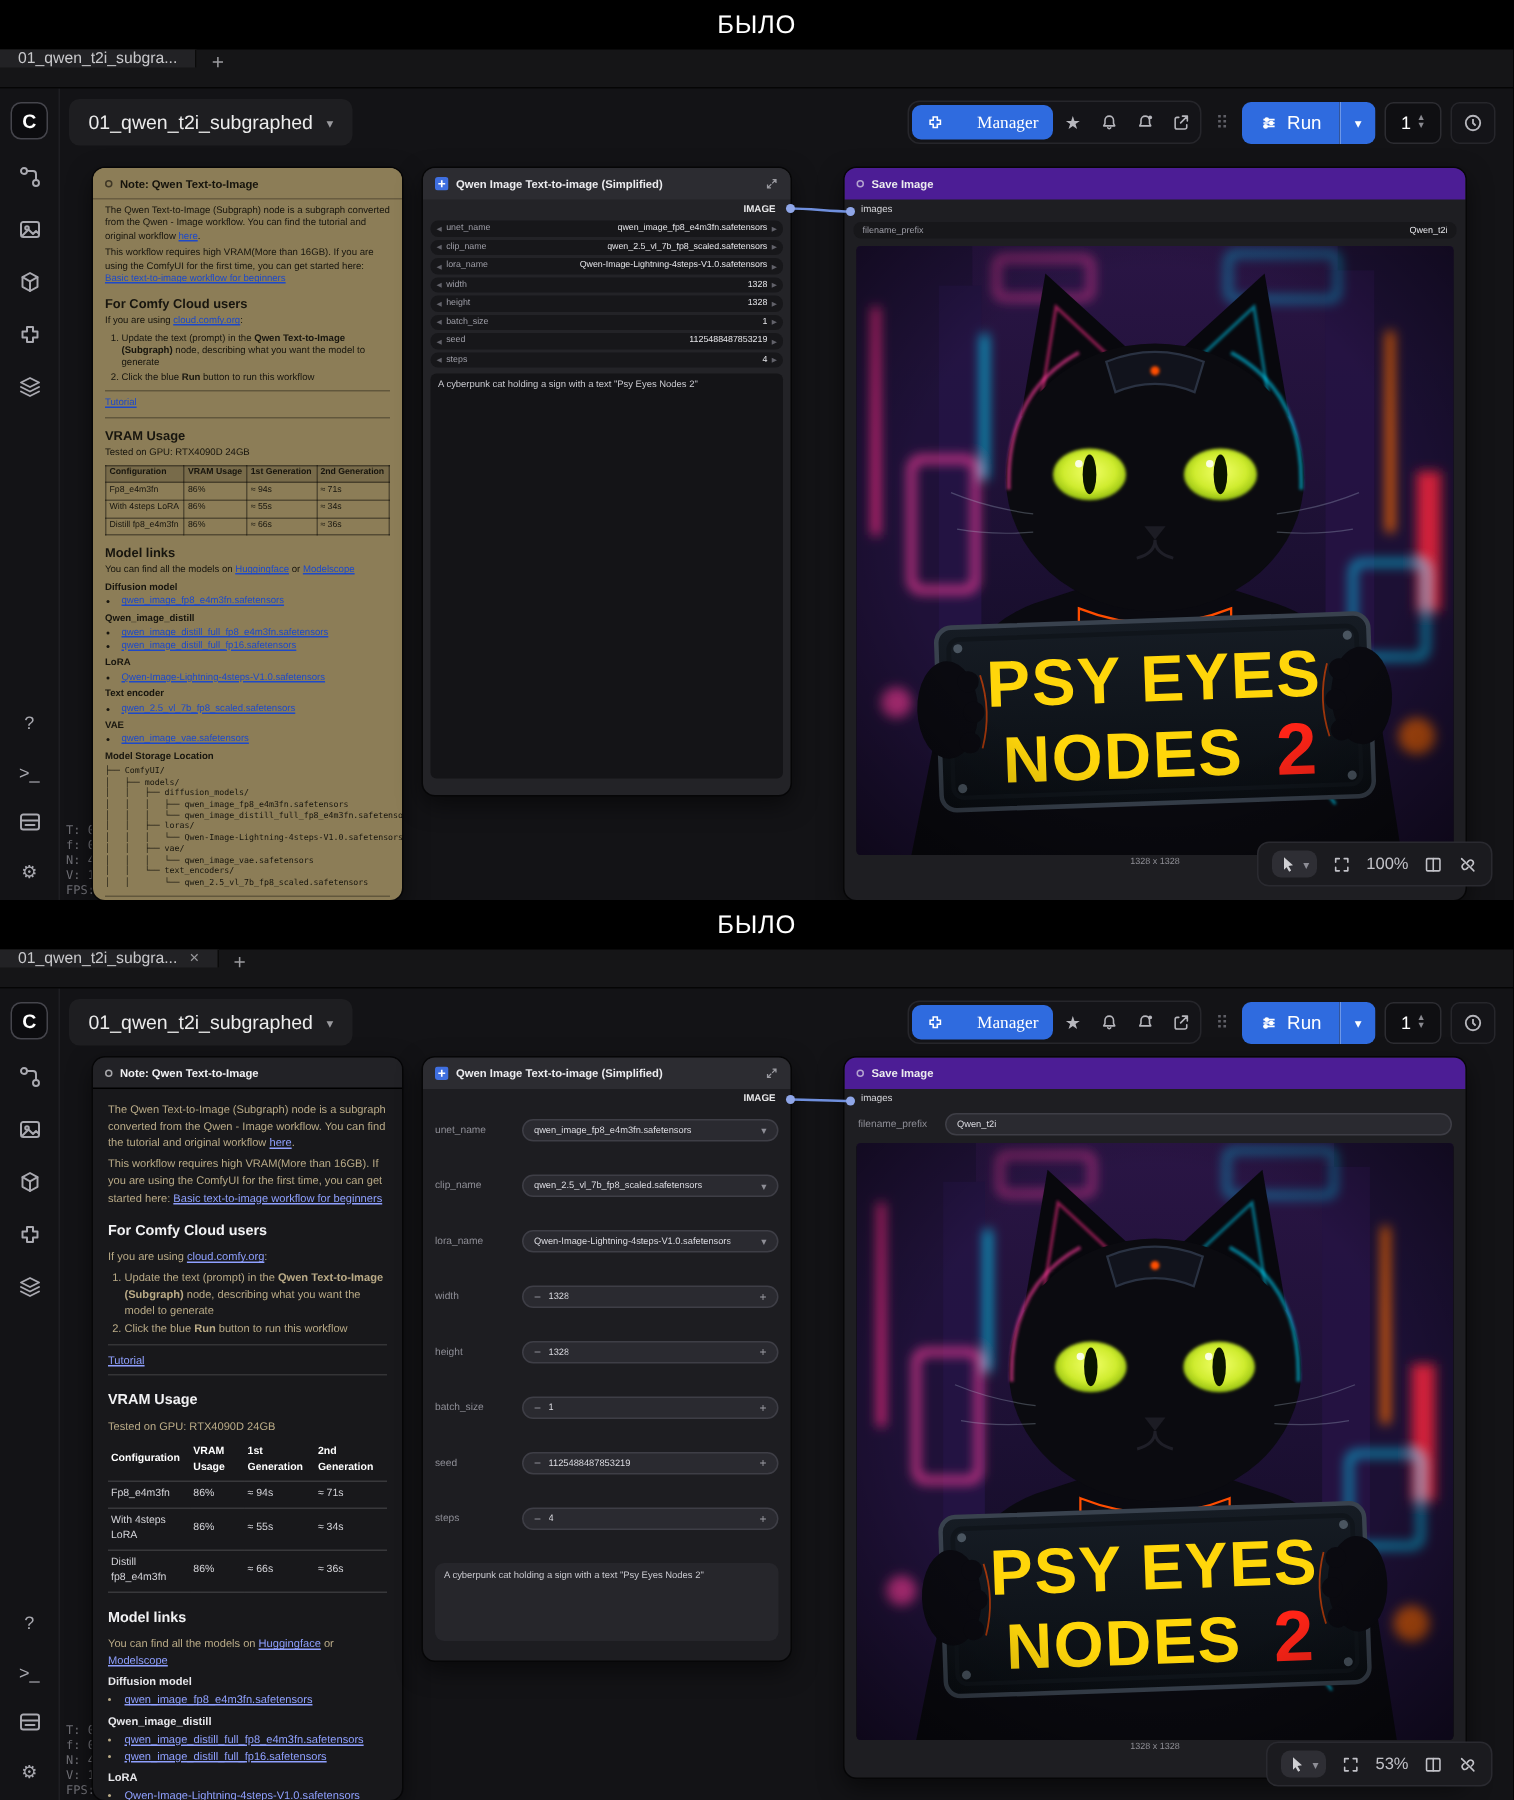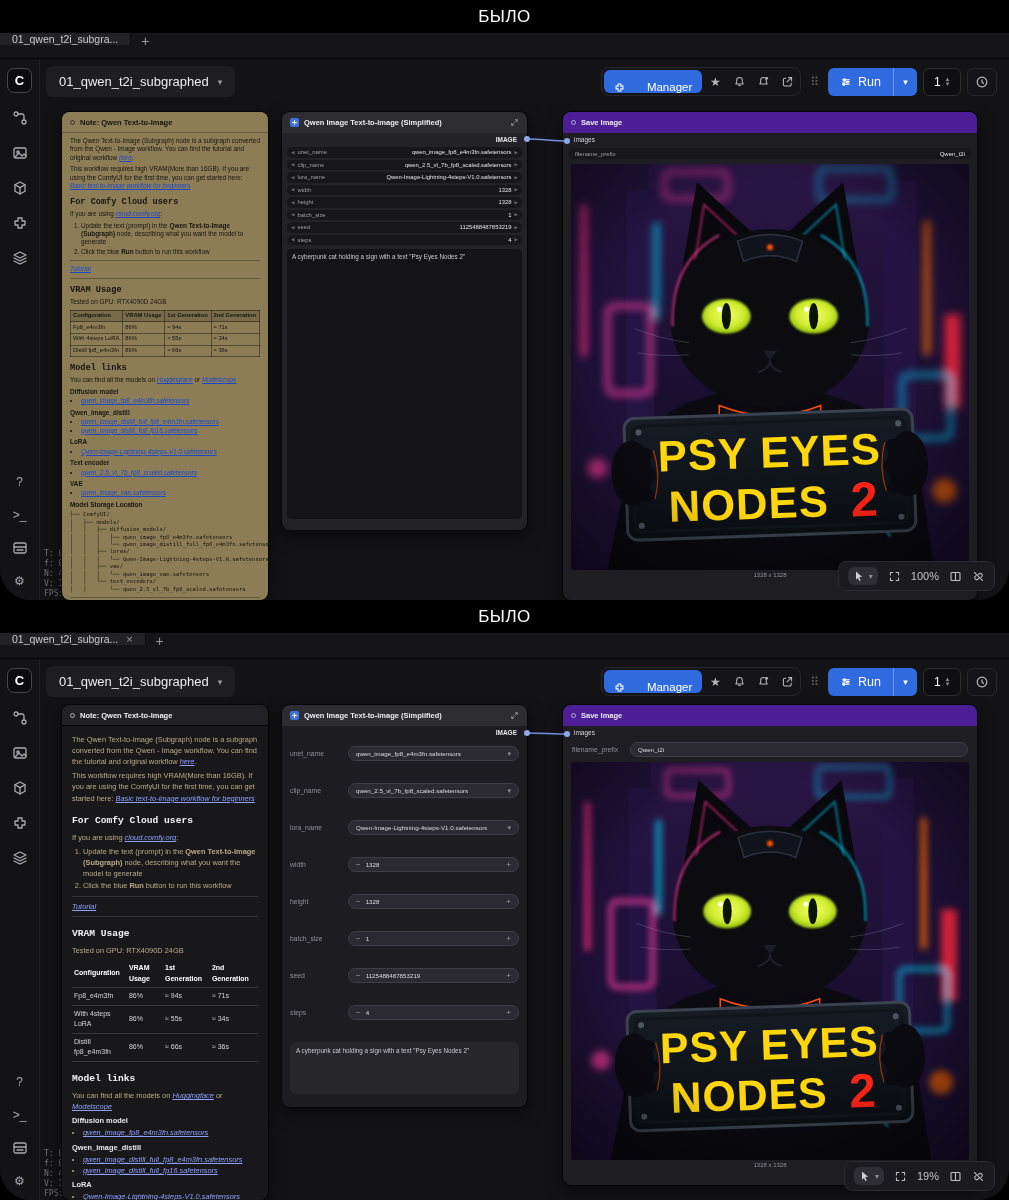--- a/index.html
+++ b/index.html
@@ -1,18 +1,18 @@
 <!DOCTYPE html>
 <html><head>
 <meta charset="utf-8">
 <style>
   * { margin:0; padding:0; box-sizing:border-box; }
   html,body { width:1009px; height:1200px; background:#000; font-family:"Liberation Sans",sans-serif; overflow:hidden; }
   .screen { position:relative; width:1009px; height:1200px; }
-  .half { position:absolute; left:0; width:1009px; height:600px; overflow:hidden;border-radius:31px; }
+  .half { position:absolute; left:0; width:1009px; height:600px; overflow:hidden; }
   #s0 { top:0; } #s1 { top:600px; }
 
   .banner { height:33px; background:#000; color:#fff; display:flex; align-items:center; justify-content:center; font-size:17px; letter-spacing:.5px; }
   .tabbar { height:26px; background:#151517; display:flex; align-items:flex-start; border-bottom:1px solid #050505; }
   .tab { display:flex; align-items:center; gap:8px; background:#222225; color:#c9c9cc; font-size:10.5px; padding:0 12px; border-right:1px solid #0a0a0a; }
   .tab-close { color:#9a9a9e; font-size:11px; cursor:default; }
   .tab-add { width:28px; display:flex; align-items:center; justify-content:center; color:#9a9a9e; font-size:14px; }
 
   .canvas { position:relative; height:541px; background:#131316; overflow:hidden; }
 
@@ -21,21 +21,21 @@
   .side-icons { display:flex; flex-direction:column; gap:17px; align-items:center; }
   .side-bottom { margin-top:auto; display:flex; flex-direction:column; gap:15px; align-items:center; }
   .sicon { width:18px; height:18px; display:flex; align-items:center; justify-content:center; color:#a9a9b0; font-size:12px; }
   .sicon svg { stroke:#a9a9b0; fill:none; stroke-width:1.3; stroke-linecap:round; stroke-linejoin:round; }
 
   .wf-pill { position:absolute; left:46px; top:7px; height:31px; background:#1e1e21; border-radius:7px; display:flex; align-items:center; gap:9px; padding:0 13px; color:#ececec; font-size:13px; z-index:6; }
   .wf-caret { color:#9a9a9e; font-size:9px; }
 
   .toolbar { position:absolute; right:12px; top:8px; display:flex; align-items:center; gap:9px; z-index:6; }
   .tb-group { display:flex; align-items:center; gap:2px; background:#141418; border:1px solid #26262b; border-radius:8px; padding:2px; }
-  .manager-btn { display:flex; align-items:flex-end; gap:22px; background:#2f6bdf; border:none; border-radius:6px; color:#fff; font-size:11.5px; height:23px; padding:0 10px; font-family:Liberation Sans, sans-serif; }
+  .manager-btn { display:flex; align-items:center; gap:22px; background:#2f6bdf; border:none; border-radius:6px; color:#fff; font-size:11.5px; height:23px; padding:0 10px; font-family:Liberation Serif, serif; }
   .tb-icon { width:22px; height:22px; display:flex; align-items:center; justify-content:center; color:#b6b6bc; font-size:12px; background:none; border:none; }
   .tb-icon svg { stroke:#b6b6bc; fill:none; stroke-width:1.3; stroke-linecap:round; stroke-linejoin:round; }
   .drag-dots { color:#5f5f66; font-size:12px; }
   .run-group { display:flex; align-items:center; gap:6px; }
   .run-split { display:flex; }
   .run-btn { display:flex; align-items:center; gap:6px; background:#2f6bdf; color:#fff; border:none; border-radius:6px 0 0 6px; height:28px; padding:0 12px; font-size:12.5px; font-family:inherit; }
   .run-btn svg { stroke:#fff; fill:none; stroke-width:1.4; }
   .run-caret { background:#2f6bdf; border:none; border-left:1px solid rgba(255,255,255,.3); border-radius:0 6px 6px 0; color:#fff; height:28px; width:24px; font-size:9px; }
   .count-box { height:28px; min-width:38px; background:#0f0f12; border:1px solid #2c2c31; border-radius:6px; display:flex; align-items:center; gap:5px; padding:0 5px 0 10px; color:#fff; font-size:12px; }
   .steppers { display:flex; flex-direction:column; line-height:.6; color:#8a8a90; font-size:7px; }
@@ -43,23 +43,23 @@
   .history-btn svg { stroke:#b6b6bc; fill:none; stroke-width:1.4; }
 
   .node { position:absolute; border-radius:8px; box-shadow:0 0 0 1px #060607, 0 6px 16px rgba(0,0,0,.55); z-index:4; overflow:hidden; }
   .node-header { height:21px; display:flex; align-items:center; gap:5px; padding:0 8px; font-size:7.5px; font-weight:bold; }
   .collapse-dot { width:5px; height:5px; border-radius:50%; border:1px solid currentColor; opacity:.65; flex:none; }
 
   
   .note-node { background:#8c7d57; }
   .note-node .node-header { background:#8c7d57; color:#15130c; border-bottom:1px solid rgba(0,0,0,.25); }
   .note-body { padding:4px 8px 6px; color:#17150e; font-size:6.4px; line-height:1.32; overflow:hidden; height:calc(100% - 21px); }
-  .note-body h3 { font-size:8.6px; margin:6px 0 2px;font-family:Liberation Mono, monospace; }
+  .note-body h3 { font-size:8.6px; margin:6px 0 2px; }
   .np { margin:0 0 3px; }
-  .note-link { color:#1d49c9; text-decoration:underline; cursor:pointer;font-style:italic; }
+  .note-link { color:#1d49c9; text-decoration:underline; cursor:pointer; }
   .note-hr { border:none; border-top:1px solid rgba(0,0,0,.3); margin:4px 0; }
   .note-ol { margin:0 0 2px 11px; }
   .note-ol li { margin-bottom:1px; }
   .note-ul { margin:0 0 2px 11px; }
   .note-strong { font-weight:bold; margin:3px 0 1px; }
   .vram-table { width:100%; border-collapse:collapse; font-size:5.8px; margin:2px 0 4px; }
   .vram-table th,.vram-table td { border:1px solid rgba(0,0,0,.4); padding:1.5px 2px; text-align:left; }
   .vram-table th { background:rgba(0,0,0,.14); }
   .note-tree { font-family:"DejaVu Sans Mono",monospace; font-size:5.5px; line-height:1.35; margin:2px 0 3px; white-space:pre; }
 
@@ -866,21 +866,21 @@
       <div class="zoomer">
         <span class="tool-active">
           <svg width="12" height="12" viewBox="0 0 16 16">
               <path d="M4 2l8 7-4 .8 2.4 4-1.8 1-2.3-4L4 13z" fill="#d0d0d4" stroke="none"></path>
             </svg>
           <span class="zoom-caret">▾</span>
         </span>
         <svg width="13" height="13" viewBox="0 0 16 16">
             <path d="M3 6V3h3M10 3h3v3M13 10v3h-3M6 13H3v-3"></path>
           </svg>
-        <span>19%</span>
+        <span>53%</span>
         <svg width="13" height="13" viewBox="0 0 16 16">
             <rect x="2.5" y="3" width="11" height="10" rx="1"></rect>
             <path d="M8 3v10"></path>
           </svg>
         <svg width="13" height="13" viewBox="0 0 16 16">
             <path d="M5 7L3.8 8.2a2.3 2.3 0 0 0 3.2 3.2L8.2 10.2M11 9l1.2-1.2a2.3 2.3 0 0 0-3.2-3.2L7.8 5.8"></path>
             <path d="M3 3l10 10"></path>
           </svg>
       </div>
 

